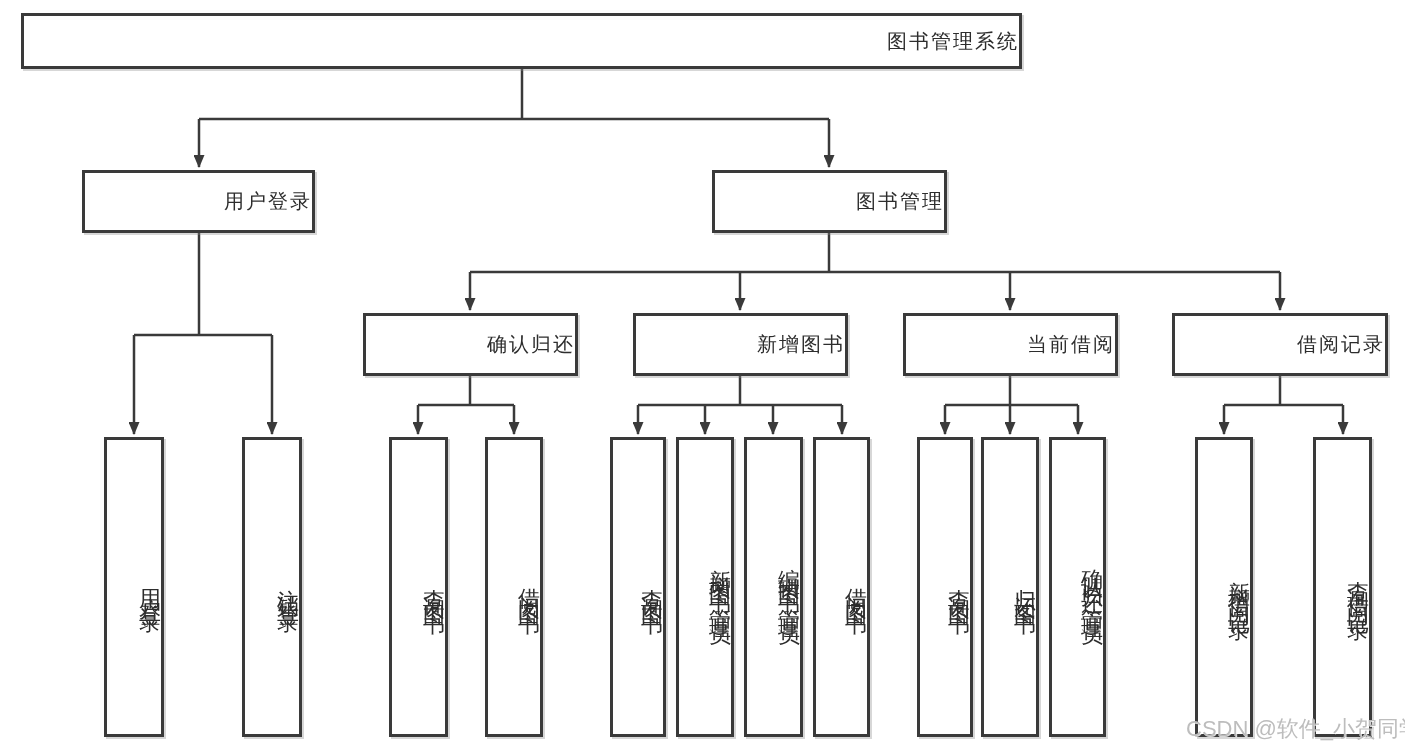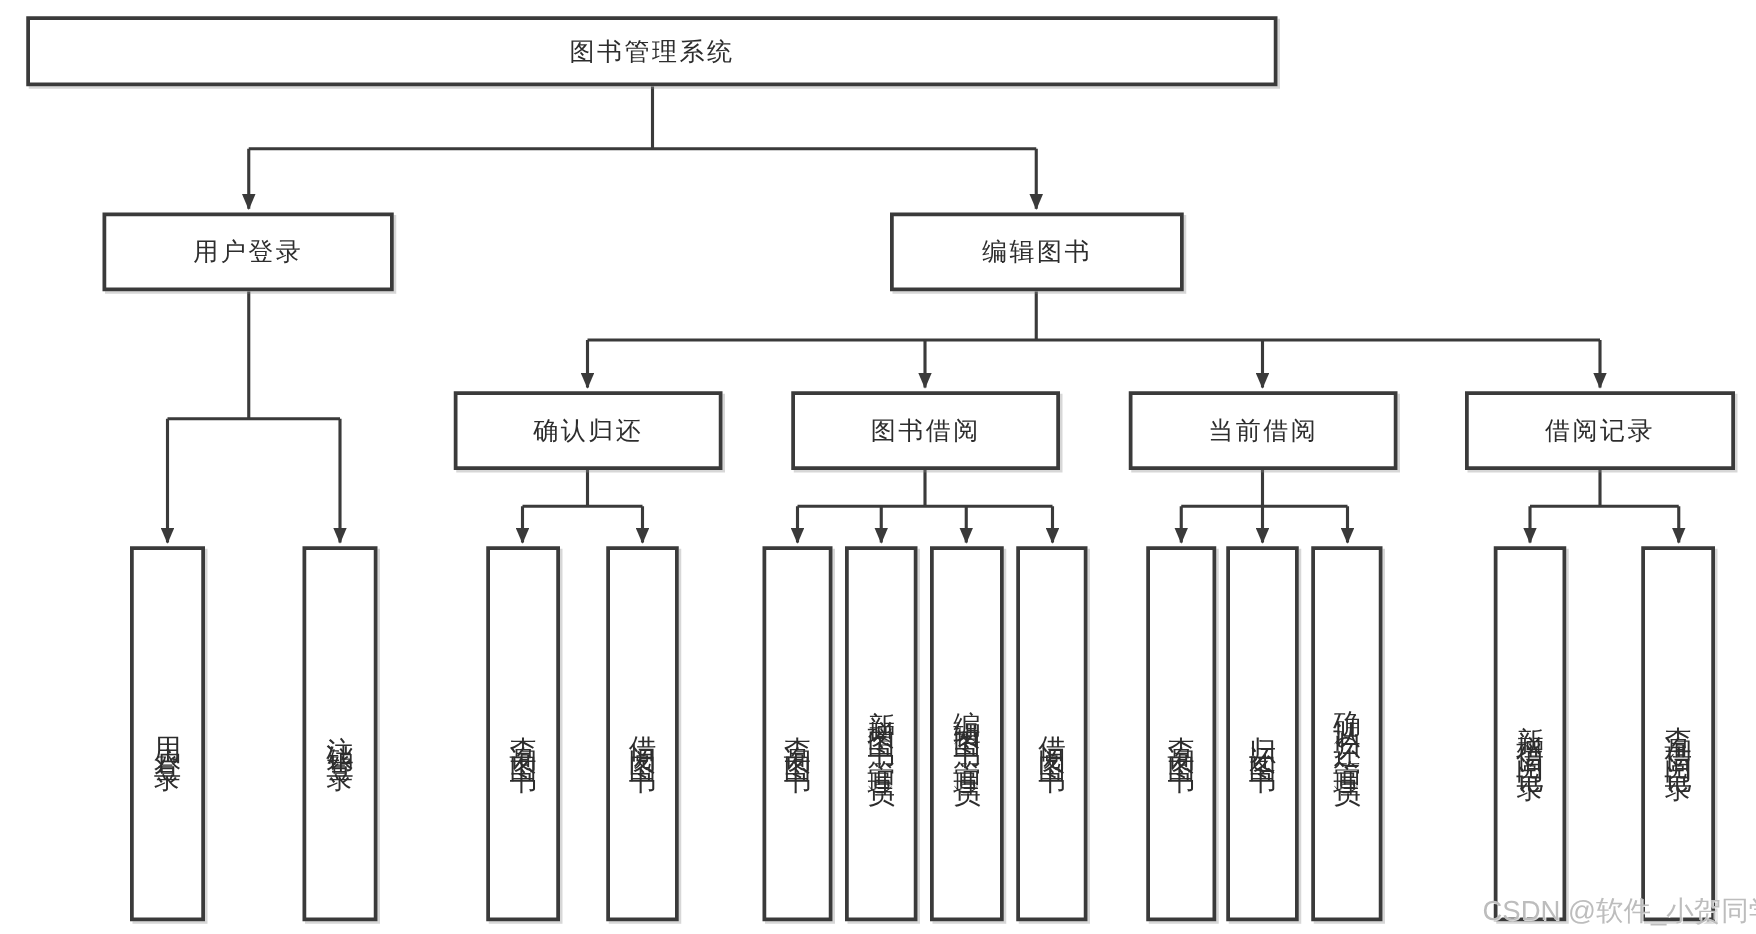--- a/index.html
+++ b/index.html
@@ -12,21 +12,21 @@
     overflow: hidden;
   }
   .node {
     position: absolute;
     box-sizing: border-box;
     background: #ffffff;
     border: 3px solid #3a3a3a;
     box-shadow: 2px 2px 0 rgba(140,140,140,0.35);
     display: flex;
     align-items: center;
-    justify-content: center;
+    justify-content: flex-end;
     z-index: 2;
   }
   .node .lbl {
     color: #2d2d2d;
     font-size: 20px;
     letter-spacing: 2px;
     white-space: nowrap;
   }
   .node.vert .lbl {
     writing-mode: vertical-rl;
@@ -109,28 +109,28 @@
   </svg>
 
   <div class="node" style="left:21px; top:13px; width:1001px; height:56px;">
     <span class="lbl">图书管理系统</span>
   </div>
 
   <div class="node" style="left:82px; top:170px; width:233px; height:63px;">
     <span class="lbl">用户登录</span>
   </div>
   <div class="node" style="left:712px; top:170px; width:235px; height:63px;">
-    <span class="lbl">编辑图书</span>
+    <span class="lbl">图书管理</span>
   </div>
 
   <div class="node" style="left:363px; top:313px; width:215px; height:63px;">
     <span class="lbl">确认归还</span>
   </div>
   <div class="node" style="left:633px; top:313px; width:215px; height:63px;">
-    <span class="lbl">图书借阅</span>
+    <span class="lbl">新增图书</span>
   </div>
   <div class="node" style="left:903px; top:313px; width:215px; height:63px;">
     <span class="lbl">当前借阅</span>
   </div>
   <div class="node" style="left:1172px; top:313px; width:216px; height:63px;">
     <span class="lbl">借阅记录</span>
   </div>
 
   <div class="node vert" style="left:104px; top:437px; width:60px; height:300px;">
     <span class="lbl">用户登录</span>

